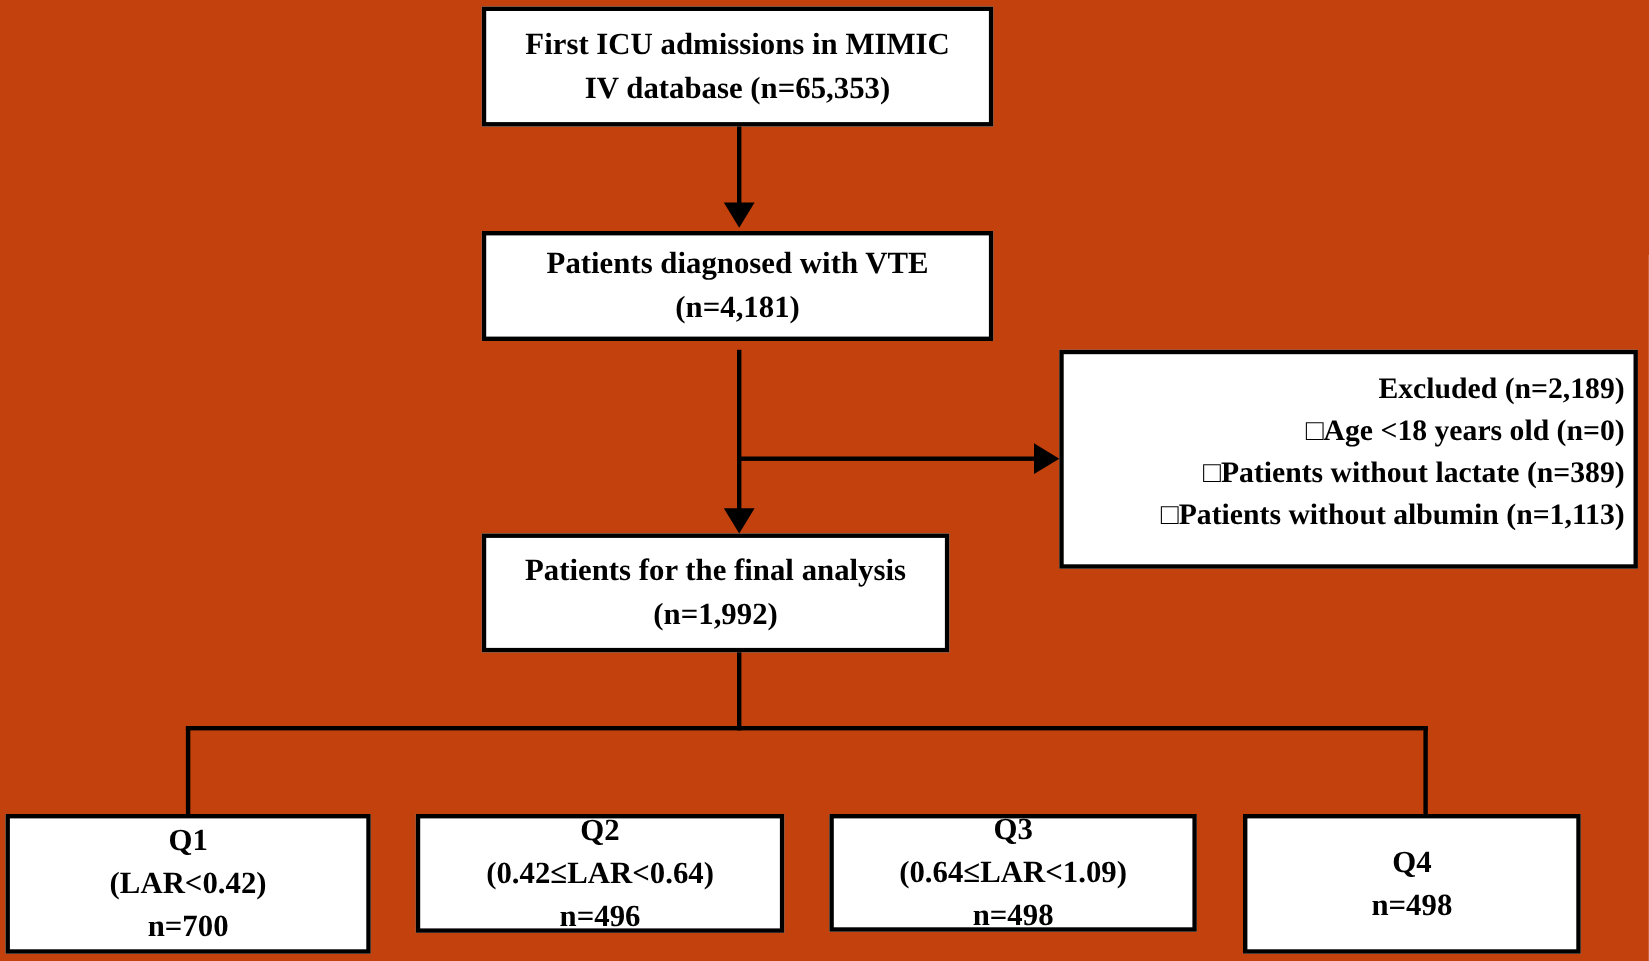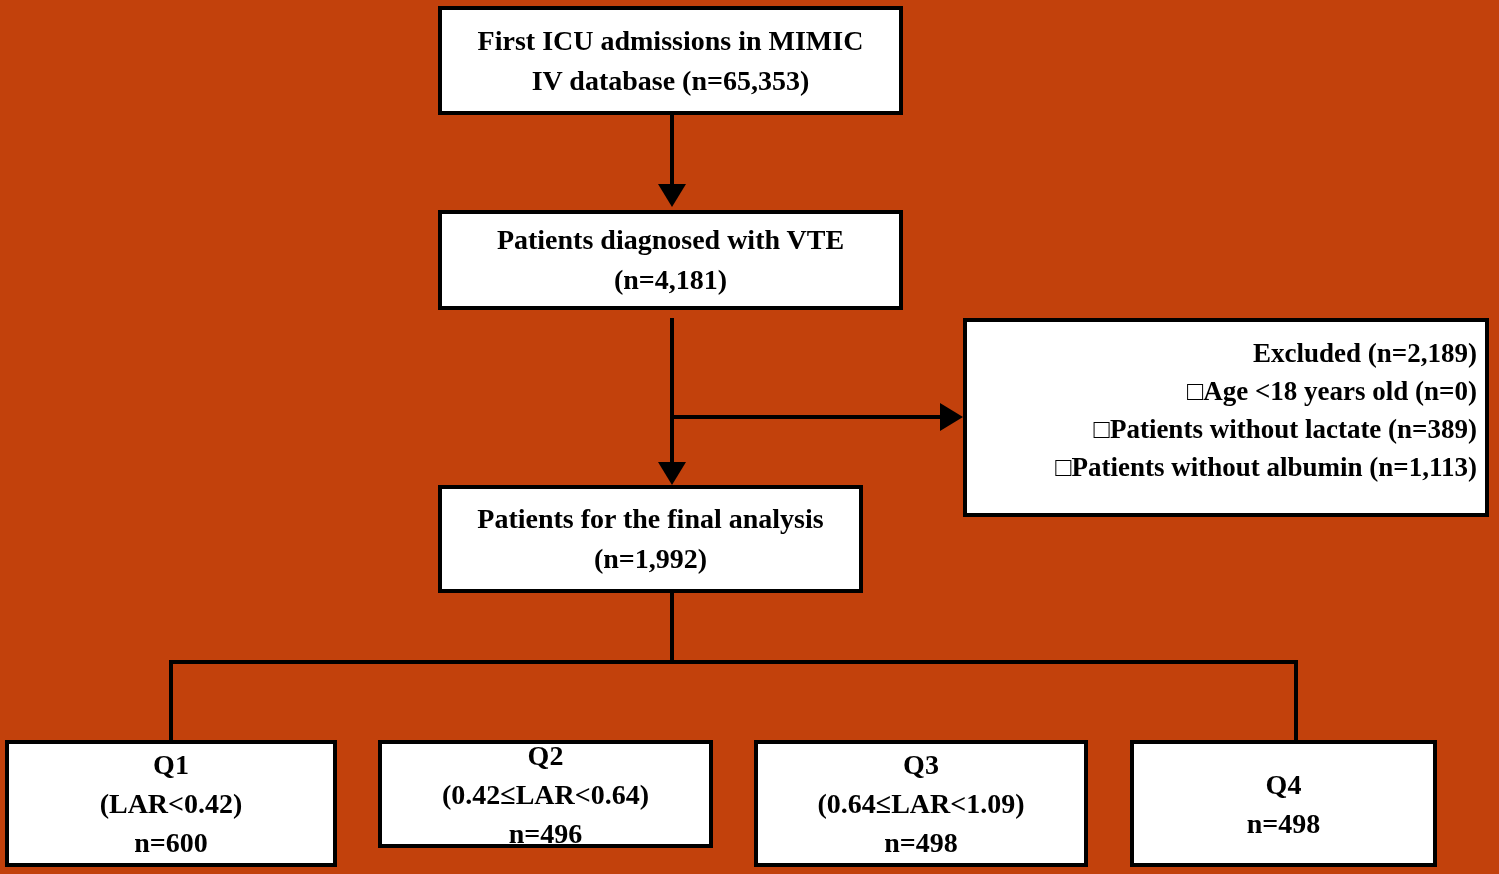--- a/index.html
+++ b/index.html
@@ -69,21 +69,21 @@
     border-bottom: 14px solid transparent;
     border-left: 23px solid #000000;
   }
   
   #box-top      { left: 438px; top: 6px;   width: 465px; height: 109px; }
   #box-vte      { left: 438px; top: 210px; width: 465px; height: 100px; }
   #box-excluded { left: 963px; top: 318px; width: 526px; height: 199px; }
   #box-final    { left: 438px; top: 485px; width: 425px; height: 108px; }
   #box-q1 { left: 5px;    top: 740px; width: 332px; height: 127px; }
   #box-q2 { left: 378px;  top: 740px; width: 335px; height: 108px; }
-  #box-q3 { left: 754px;  top: 740px; width: 334px; height: 127px; }
+  #box-q3 { left: 754px;  top: 740px; width: 334px; height: 107px; }
   #box-q4 { left: 1130px; top: 740px; width: 307px; height: 127px; }
 
   #line-top-vte      { left: 670px; top: 115px; width: 4px; height: 72px; }
   #arrow-into-vte    { left: 658px; top: 184px; }
   #line-vte-final    { left: 670px; top: 318px; width: 4px; height: 146px; }
   #arrow-into-final  { left: 658px; top: 462px; }
   #line-branch-right { left: 670px; top: 415px; width: 270px; height: 4px; }
   #arrow-into-excluded { left: 940px; top: 403px; }
   #line-final-down   { left: 670px; top: 593px; width: 4px; height: 71px; }
   #line-distribute   { left: 169px; top: 660px; width: 1129px; height: 4px; }
@@ -110,21 +110,21 @@
     <div class="excl-line">□Patients without albumin (n=1,113)</div>
   </div>
 
   <div class="box main-box" id="box-final">
     <span>Patients for the final analysis (n=1,992)</span>
   </div>
 
   <div class="box quartile-box" id="box-q1">
     <div>Q1</div>
     <div>(LAR&lt;0.42)</div>
-    <div>n=600</div>
+    <div>n=700</div>
   </div>
 
   <div class="box quartile-box" id="box-q2">
     <div>Q2</div>
     <div>(0.42≤LAR&lt;0.64)</div>
     <div>n=496</div>
   </div>
 
   <div class="box quartile-box" id="box-q3">
     <div>Q3</div>

